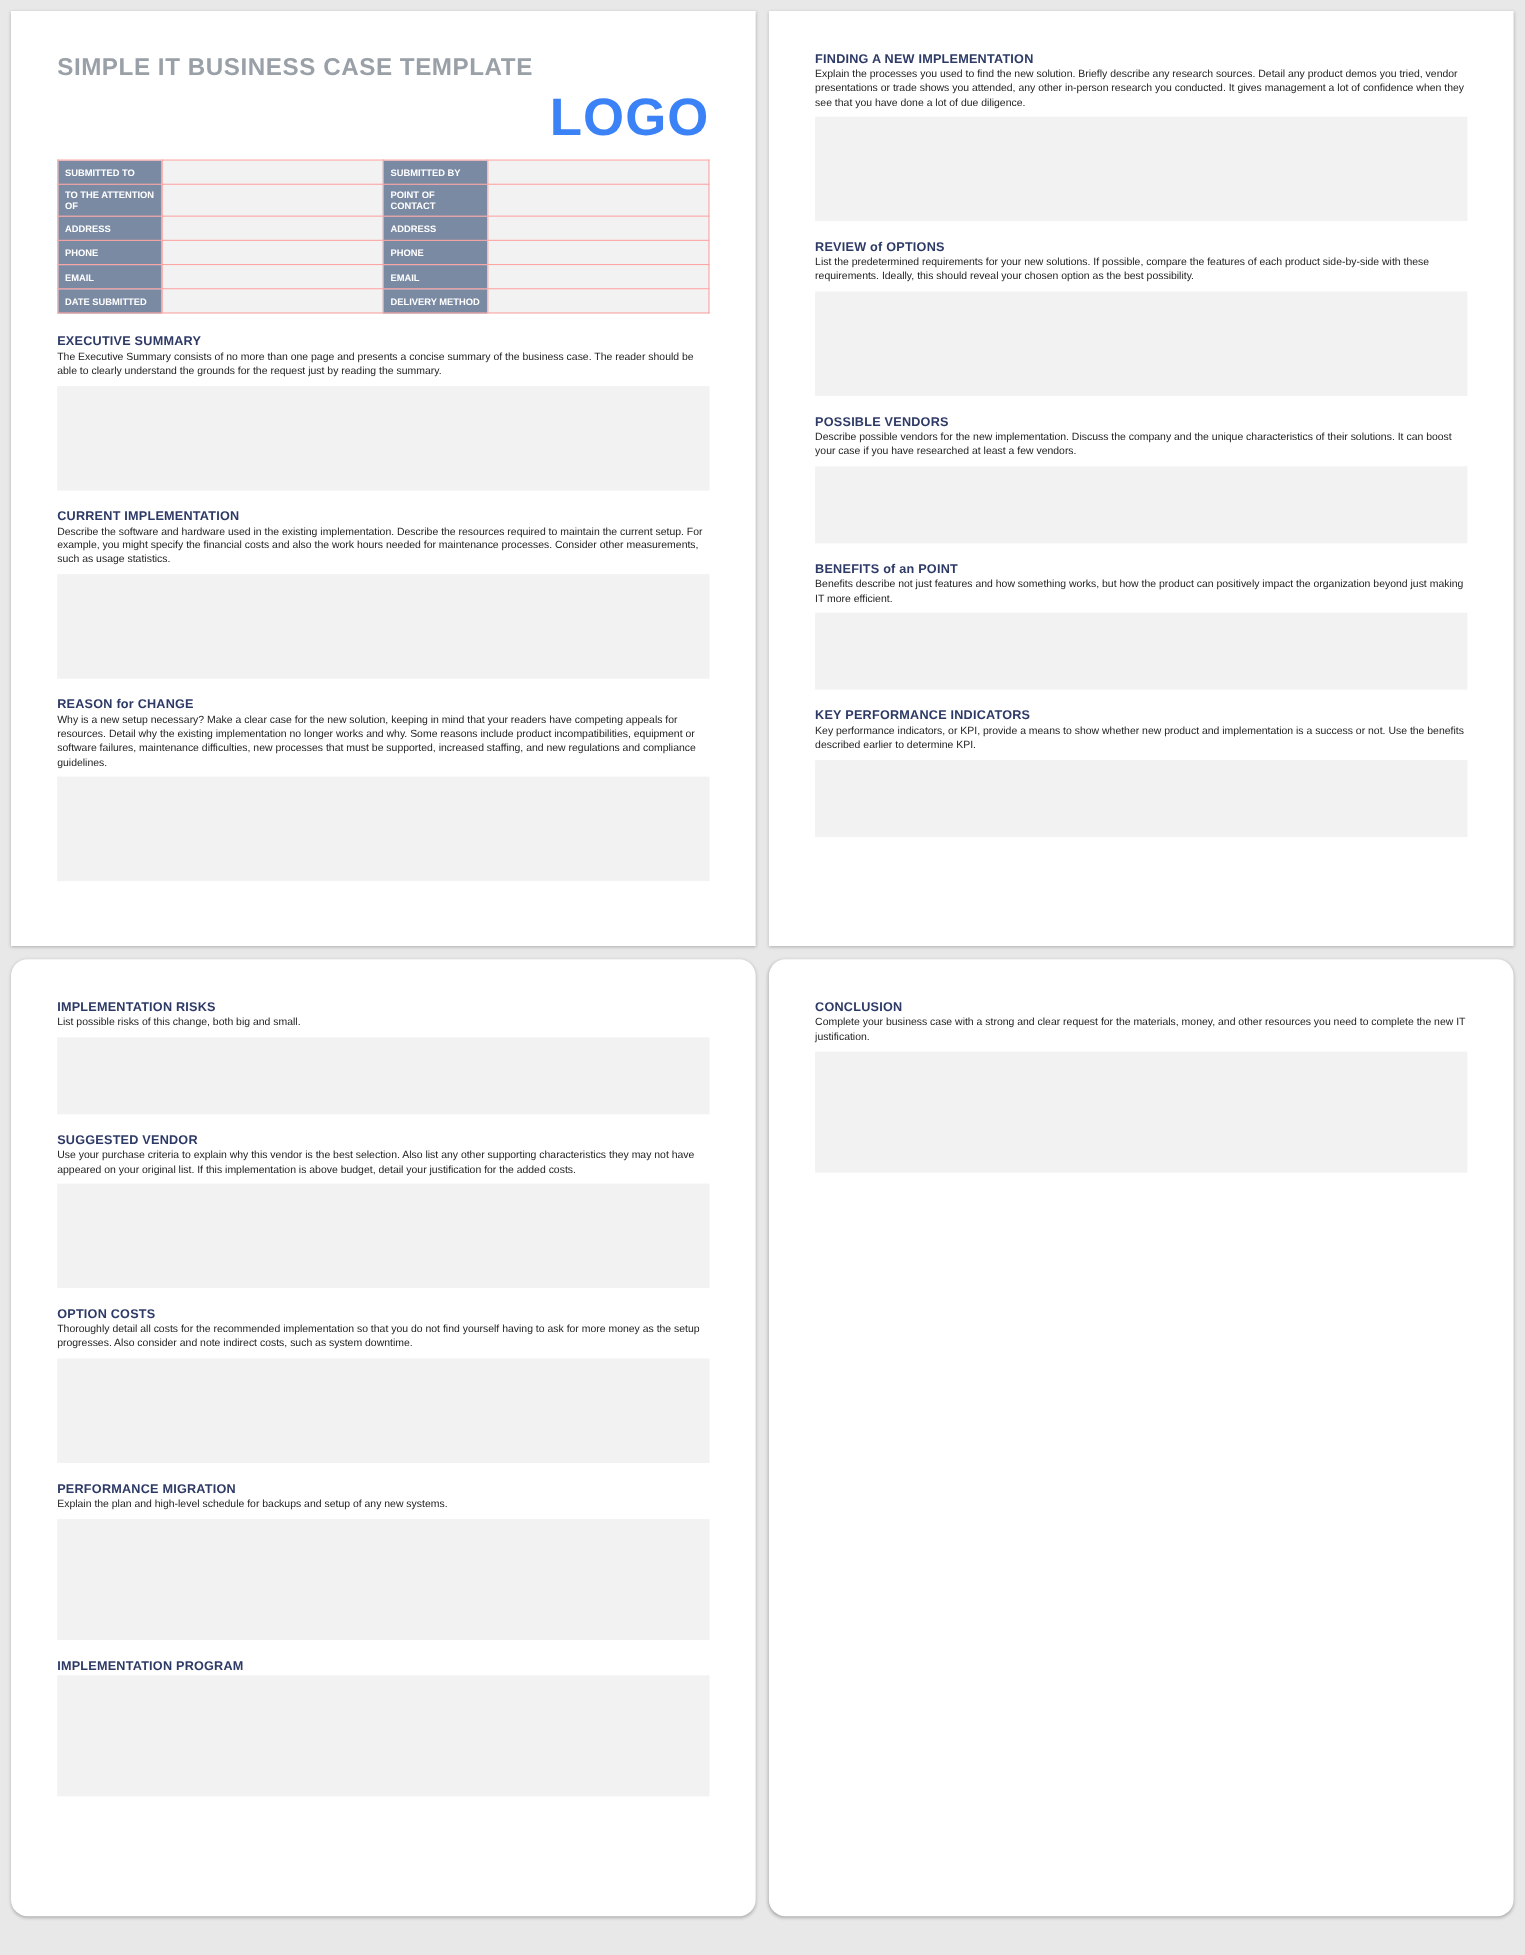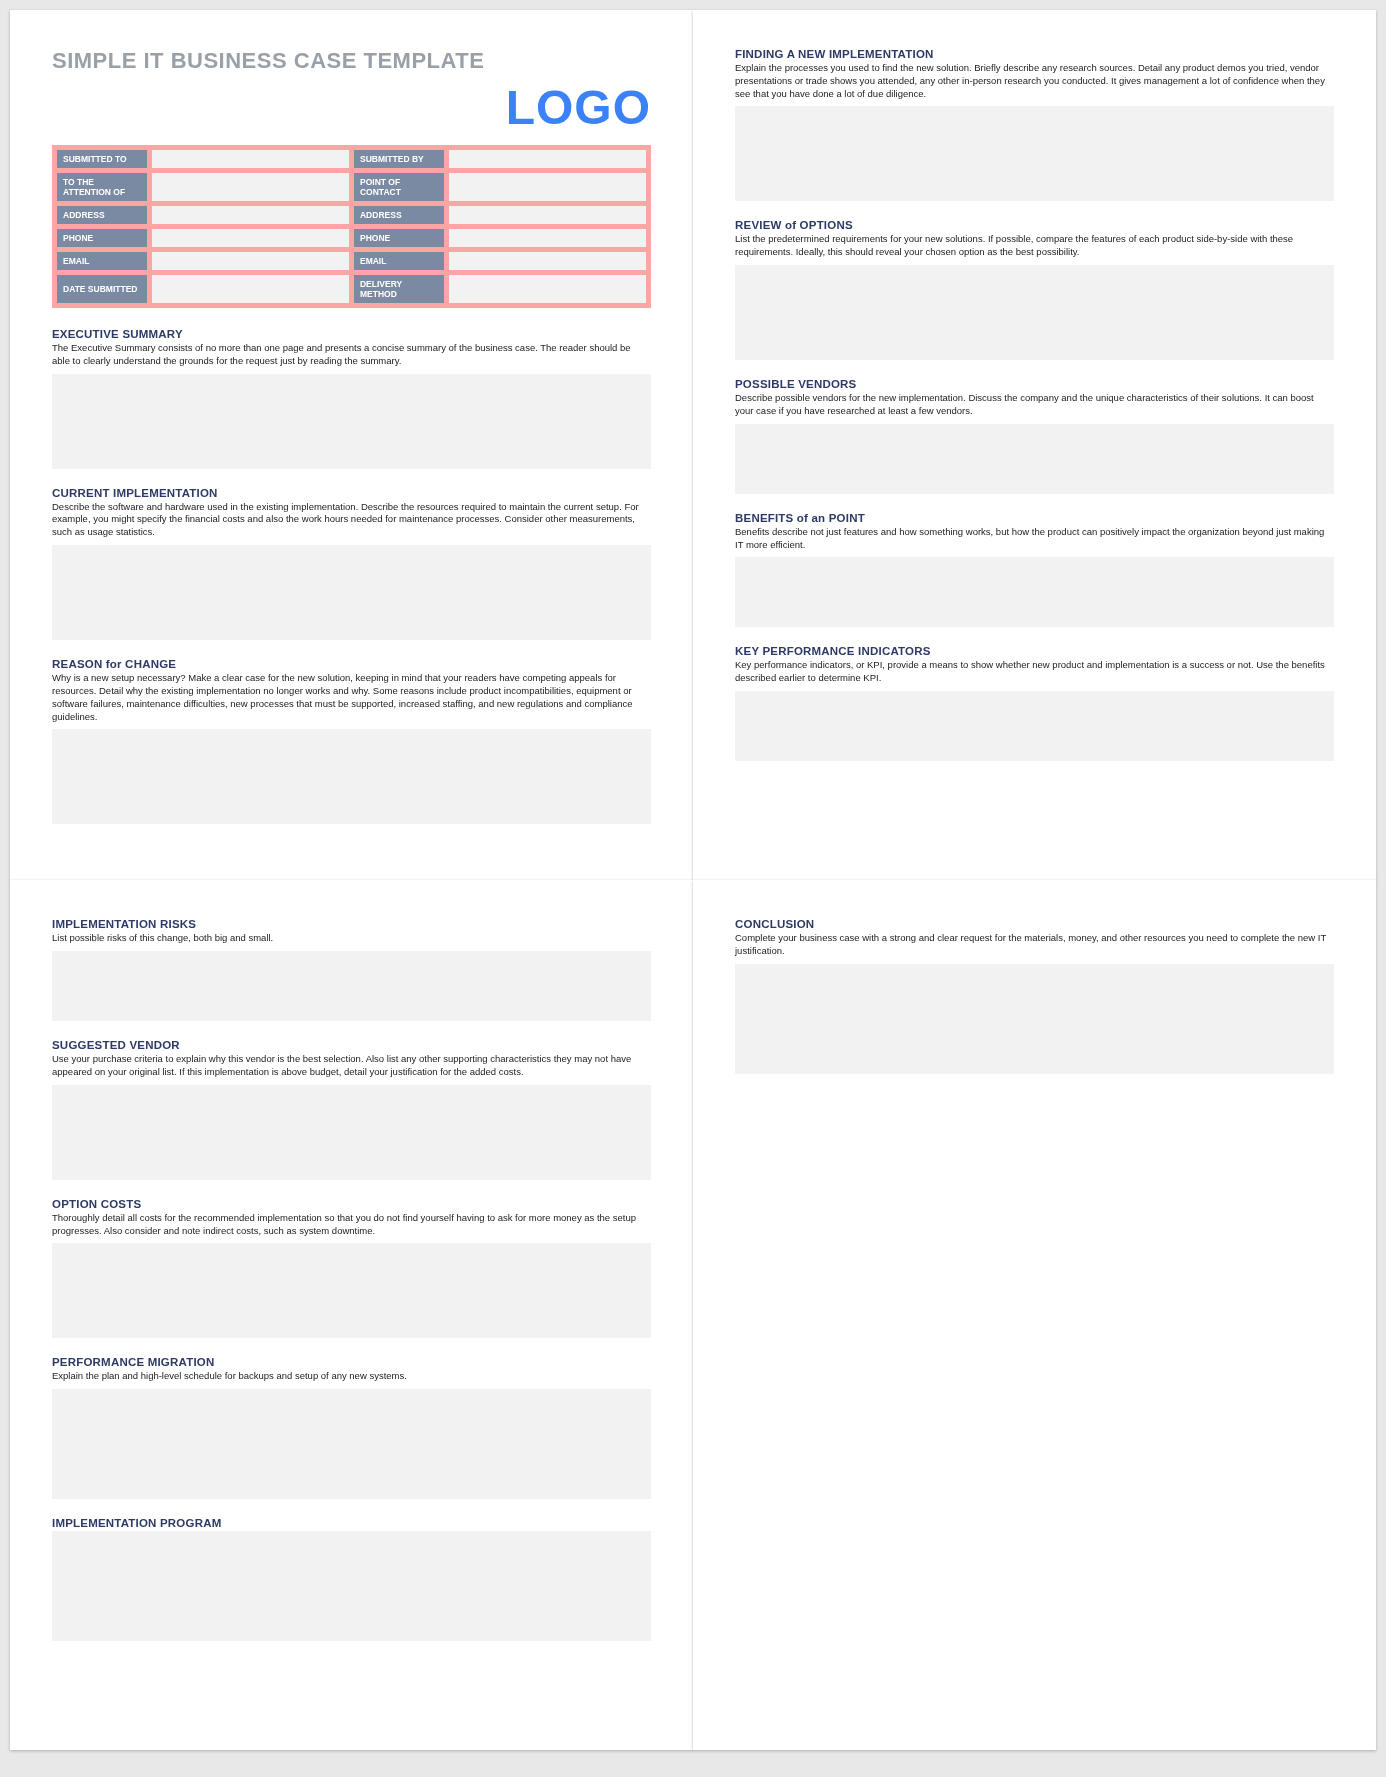--- a/index.html
+++ b/index.html
@@ -5,29 +5,30 @@
   * { box-sizing: border-box; margin: 0; padding: 0; }
   body {
     background: #e8e8e8;
     font-family: Arial, Helvetica, sans-serif;
     padding: 10px;
     width: 1386px;
   }
   .page-grid {
     display: grid;
     grid-template-columns: 1fr 1fr;
+    gap: 12px;
   }
   .page {
     background: #fff;
     box-shadow: 0 1px 3px rgba(0,0,0,0.25);
     padding: 38px 42px;
     min-height: 850px;
     position: relative;
   }
-  .page.tall { min-height: 870px; }
+  .page.tall { min-height: 870px; border-radius: 15px; }
   .doc-title {
     color: #9aa0a7;
     font-weight: 700;
     font-size: 22px;
     letter-spacing: 0.5px;
     margin-bottom: 0;
   }
   .logo {
     color: #3b82f6;
     font-weight: 800;
@@ -37,21 +38,21 @@
     margin-top: 6px;
     margin-bottom: 10px;
   }
   .info-table {
     width: 100%;
     border-collapse: collapse;
     font-size: 9px;
     margin-bottom: 20px;
   }
   .info-table td {
-    border: 5px solid #fca5a5;
+    border: 1px solid #fca5a5;
     height: 22px;
     vertical-align: middle;
   }
   .info-table .lbl {
     background: #7a8aa3;
     color: #fff;
     font-weight: 700;
     padding: 4px 6px;
     width: 16%;
     font-size: 8.5px;

